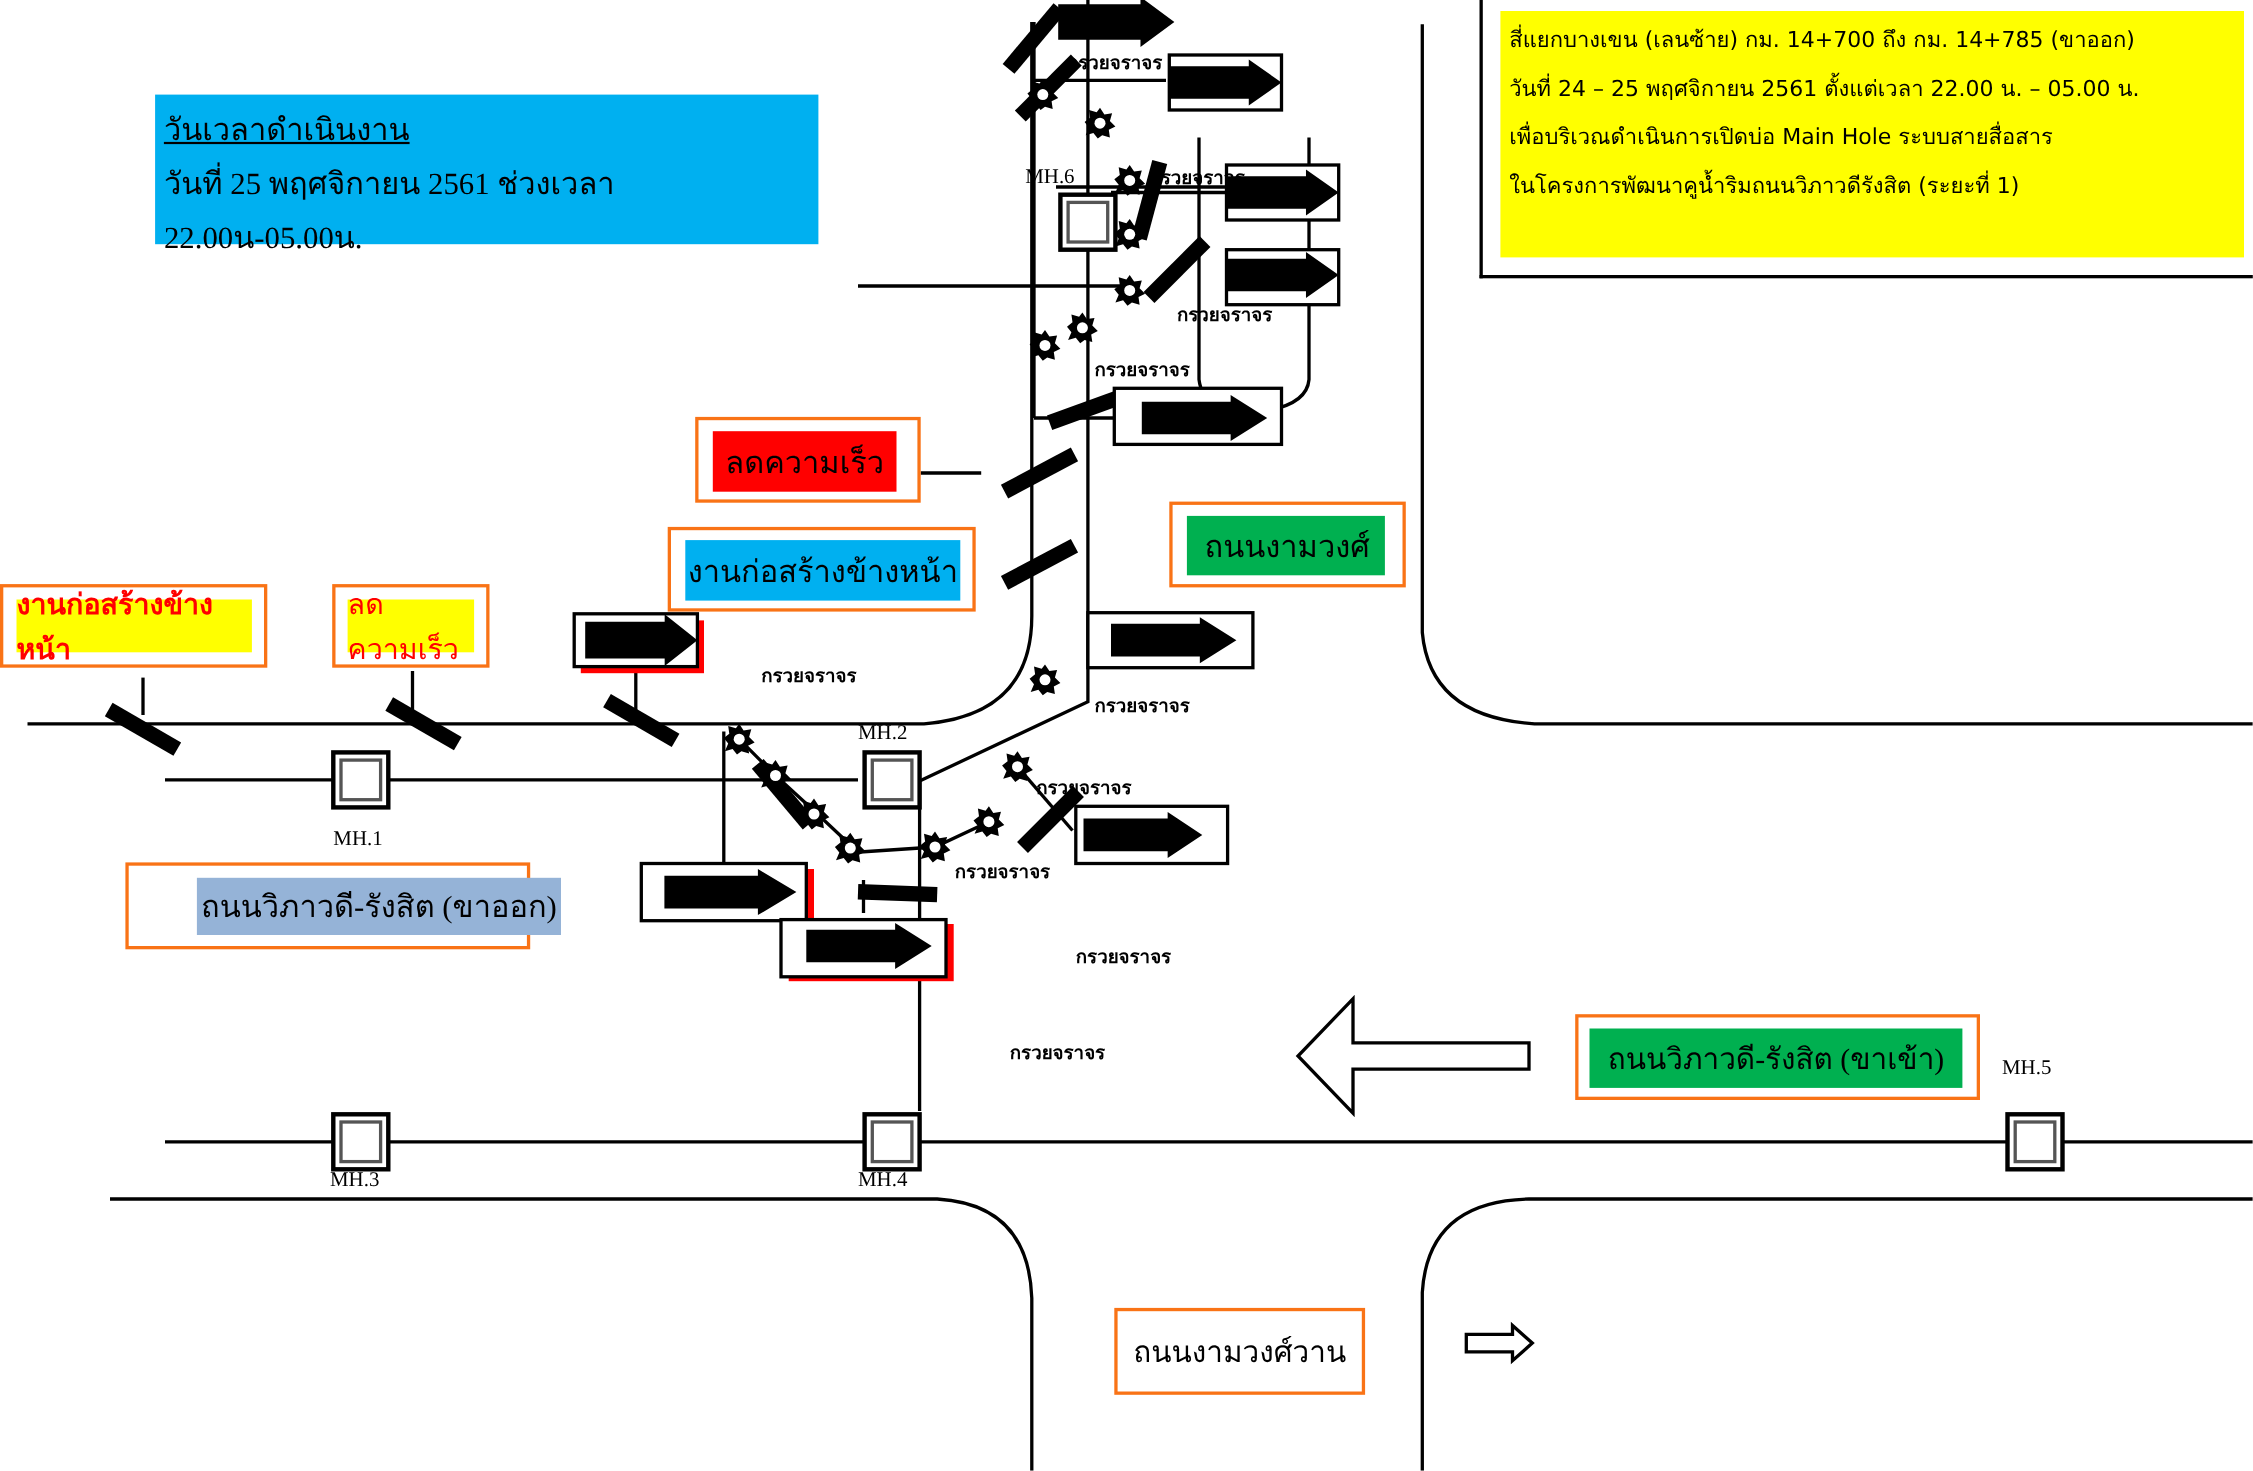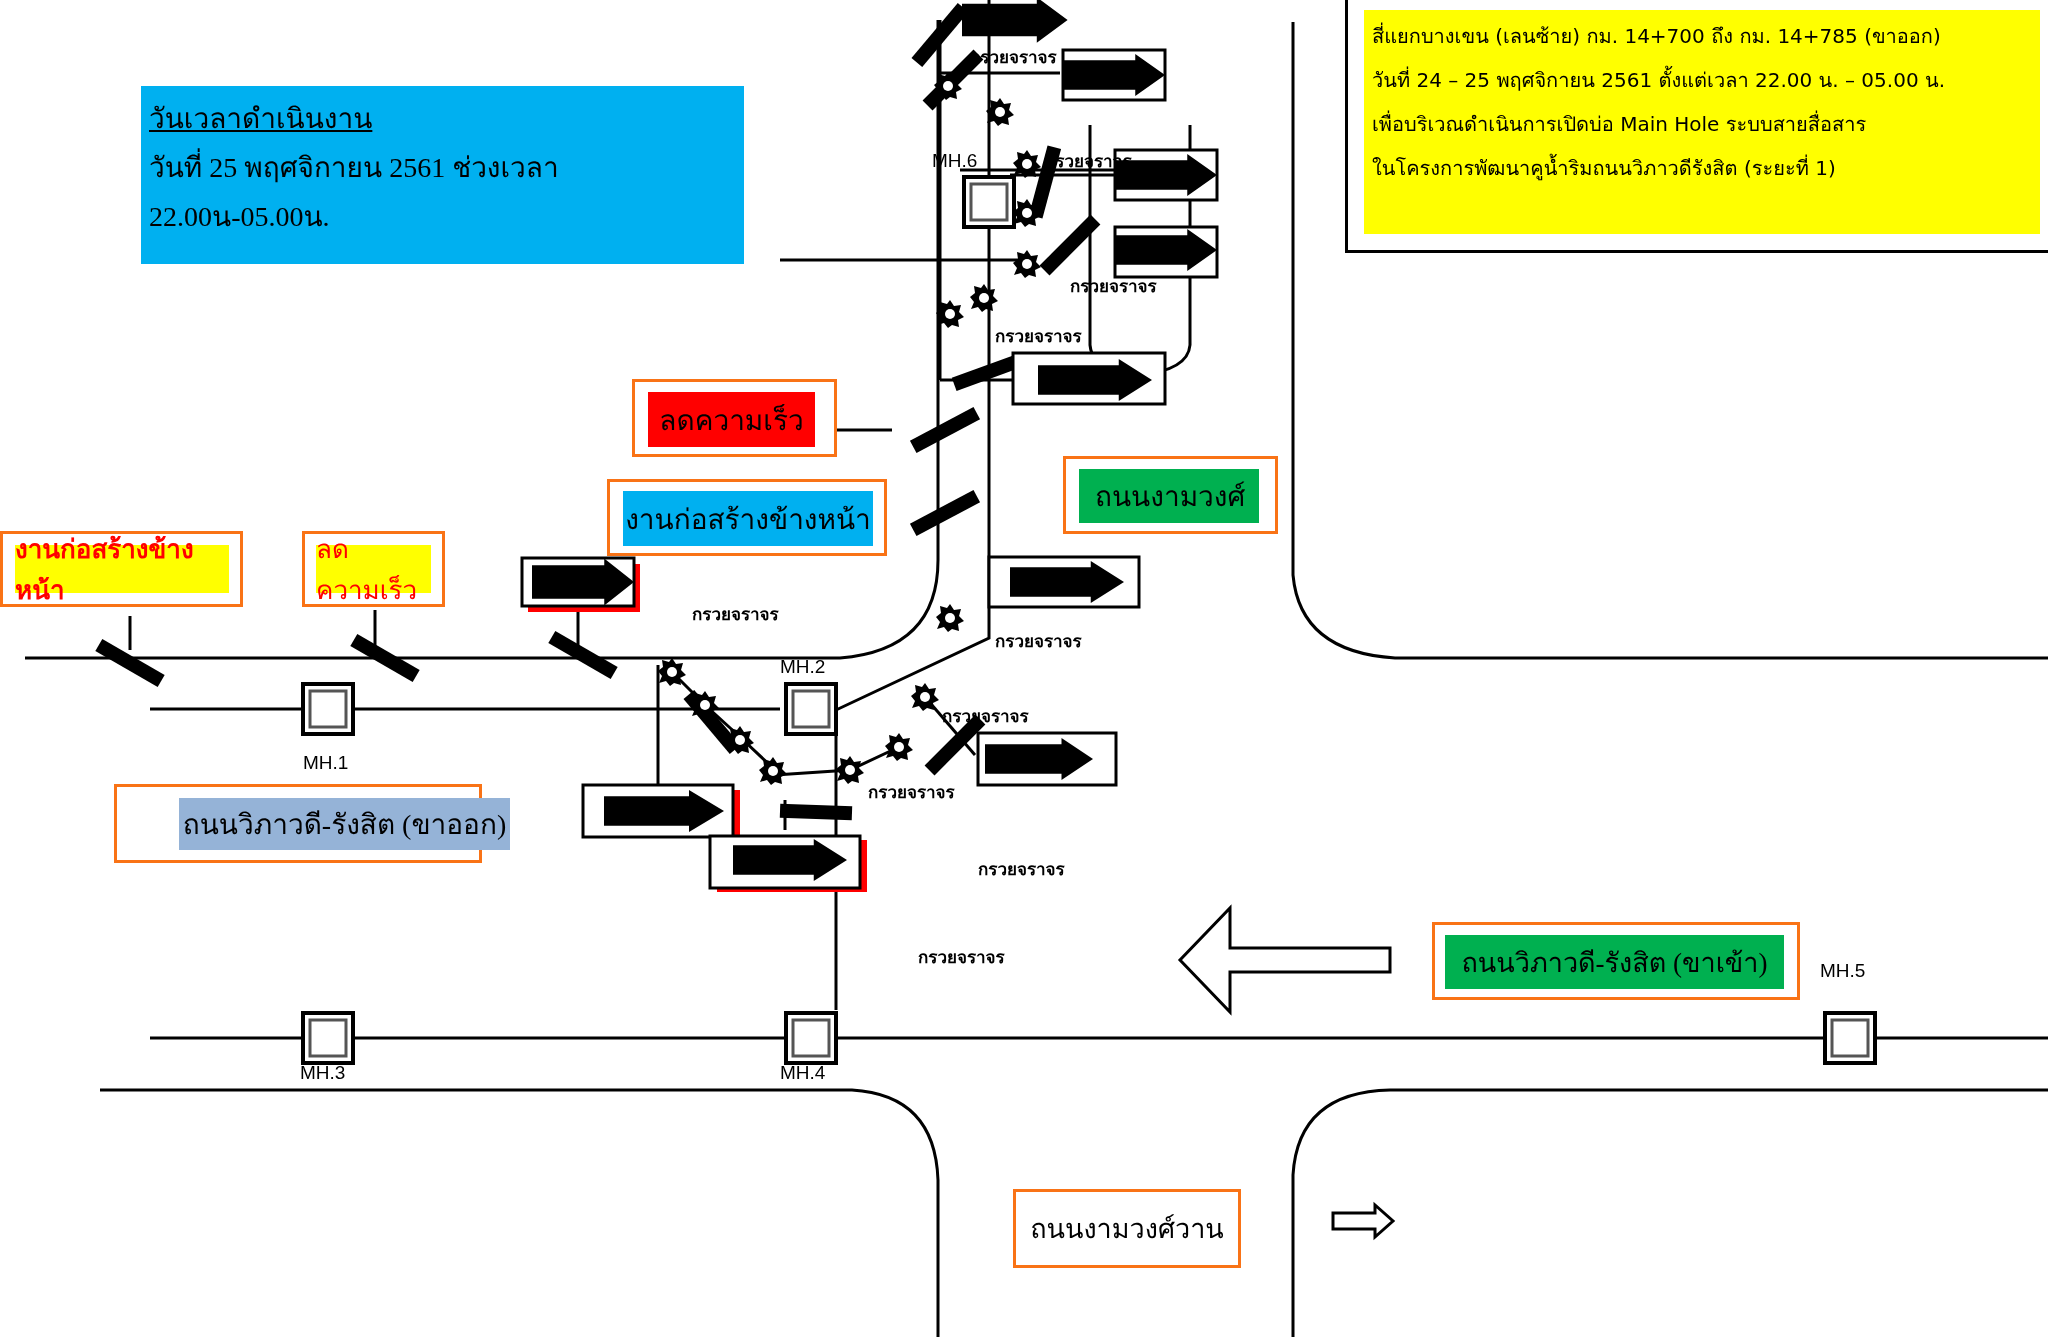--- a/index.html
+++ b/index.html
@@ -4,22 +4,22 @@
 <style>
   html, body { margin:0; padding:0; background:#ffffff; }
   body { width:2048px; height:1337px; position:relative; overflow:hidden;
          font-family:"DejaVu Serif", "Liberation Serif", serif; }
   svg#map { position:absolute; left:0; top:0; }
   .box { position:absolute; box-sizing:border-box; }
   .framed { border:3px solid #f97316; background:#fff; }
   .fill { position:absolute; display:flex; align-items:center; justify-content:center; box-sizing:border-box; }
   .serif { font-family:"Liberation Serif", "DejaVu Serif", serif; }
   .lane { position:absolute; font-family:"Liberation Serif", serif; font-size:17px; color:#000; white-space:nowrap;font-weight:bold; }
-  .mh { position:absolute; font-family:Liberation Sans, sans-serif; font-size:19px; color:#000; white-space:nowrap; }
-  #schedule { left:141px; top:86px; width:603px; height:178px; background:#00b0f0; padding:8px 8px;
+  .mh { position:absolute; font-family:Liberation Serif, serif; font-size:19px; color:#000; white-space:nowrap; }
+  #schedule { left:141px; top:86px; width:603px; height:136px; background:#00b0f0; padding:8px 8px;
               font-family:"Liberation Serif", serif; font-size:28px; line-height:49px; color:#000; }
   #schedule .title { text-decoration:underline; }
   #notice { left:1345px; top:0; width:703px; height:253px; border:3px solid #000; border-right:none; border-top:none; background:#fff; }
   #notice .inner { position:absolute; left:16px; top:10px; right:8px; bottom:16px; background:#ffff00; padding:4px 8px;
                    font-family:"DejaVu Sans", "Liberation Sans", sans-serif; font-size:20px; line-height:44px; color:#000; }
   #notice .inner .head { font-weight:bold; font-size:21px; }
 </style>
 </head>
 <body>
 

